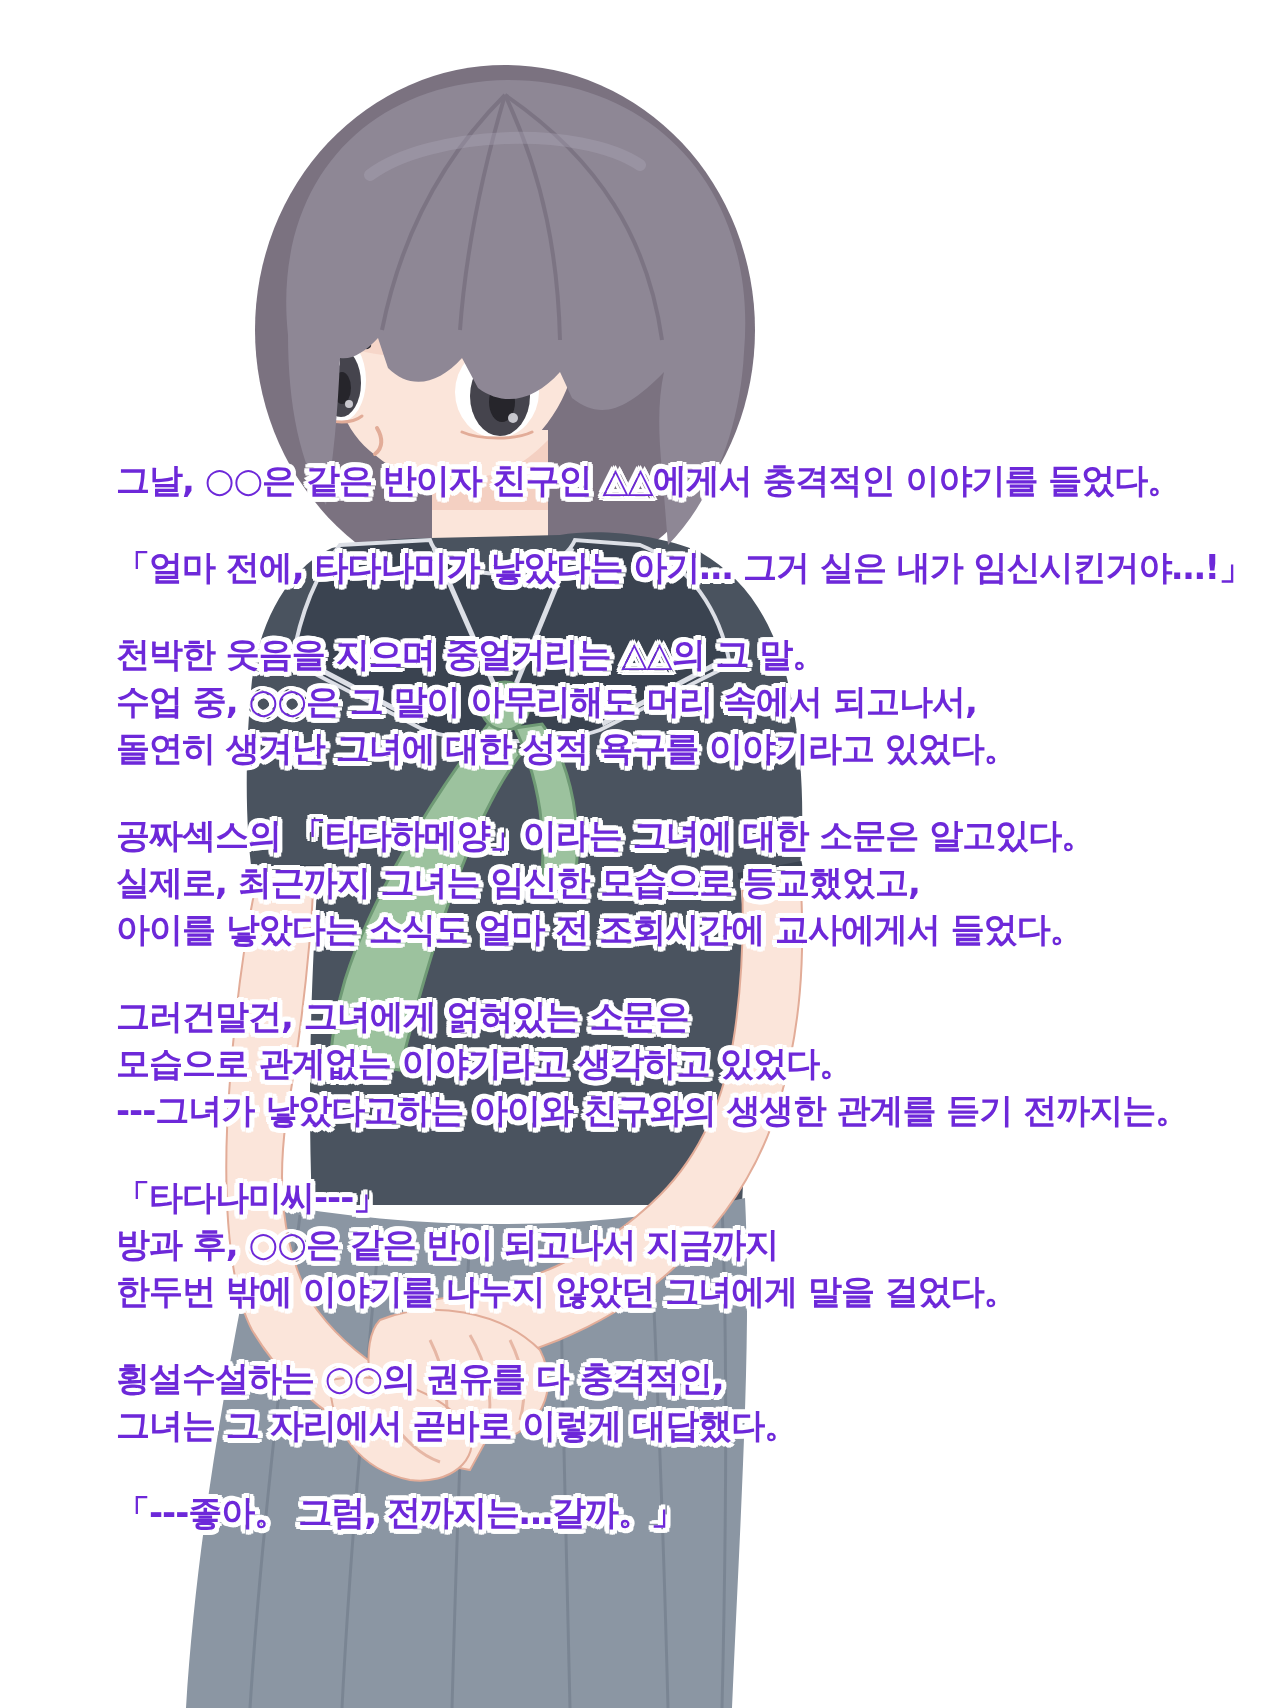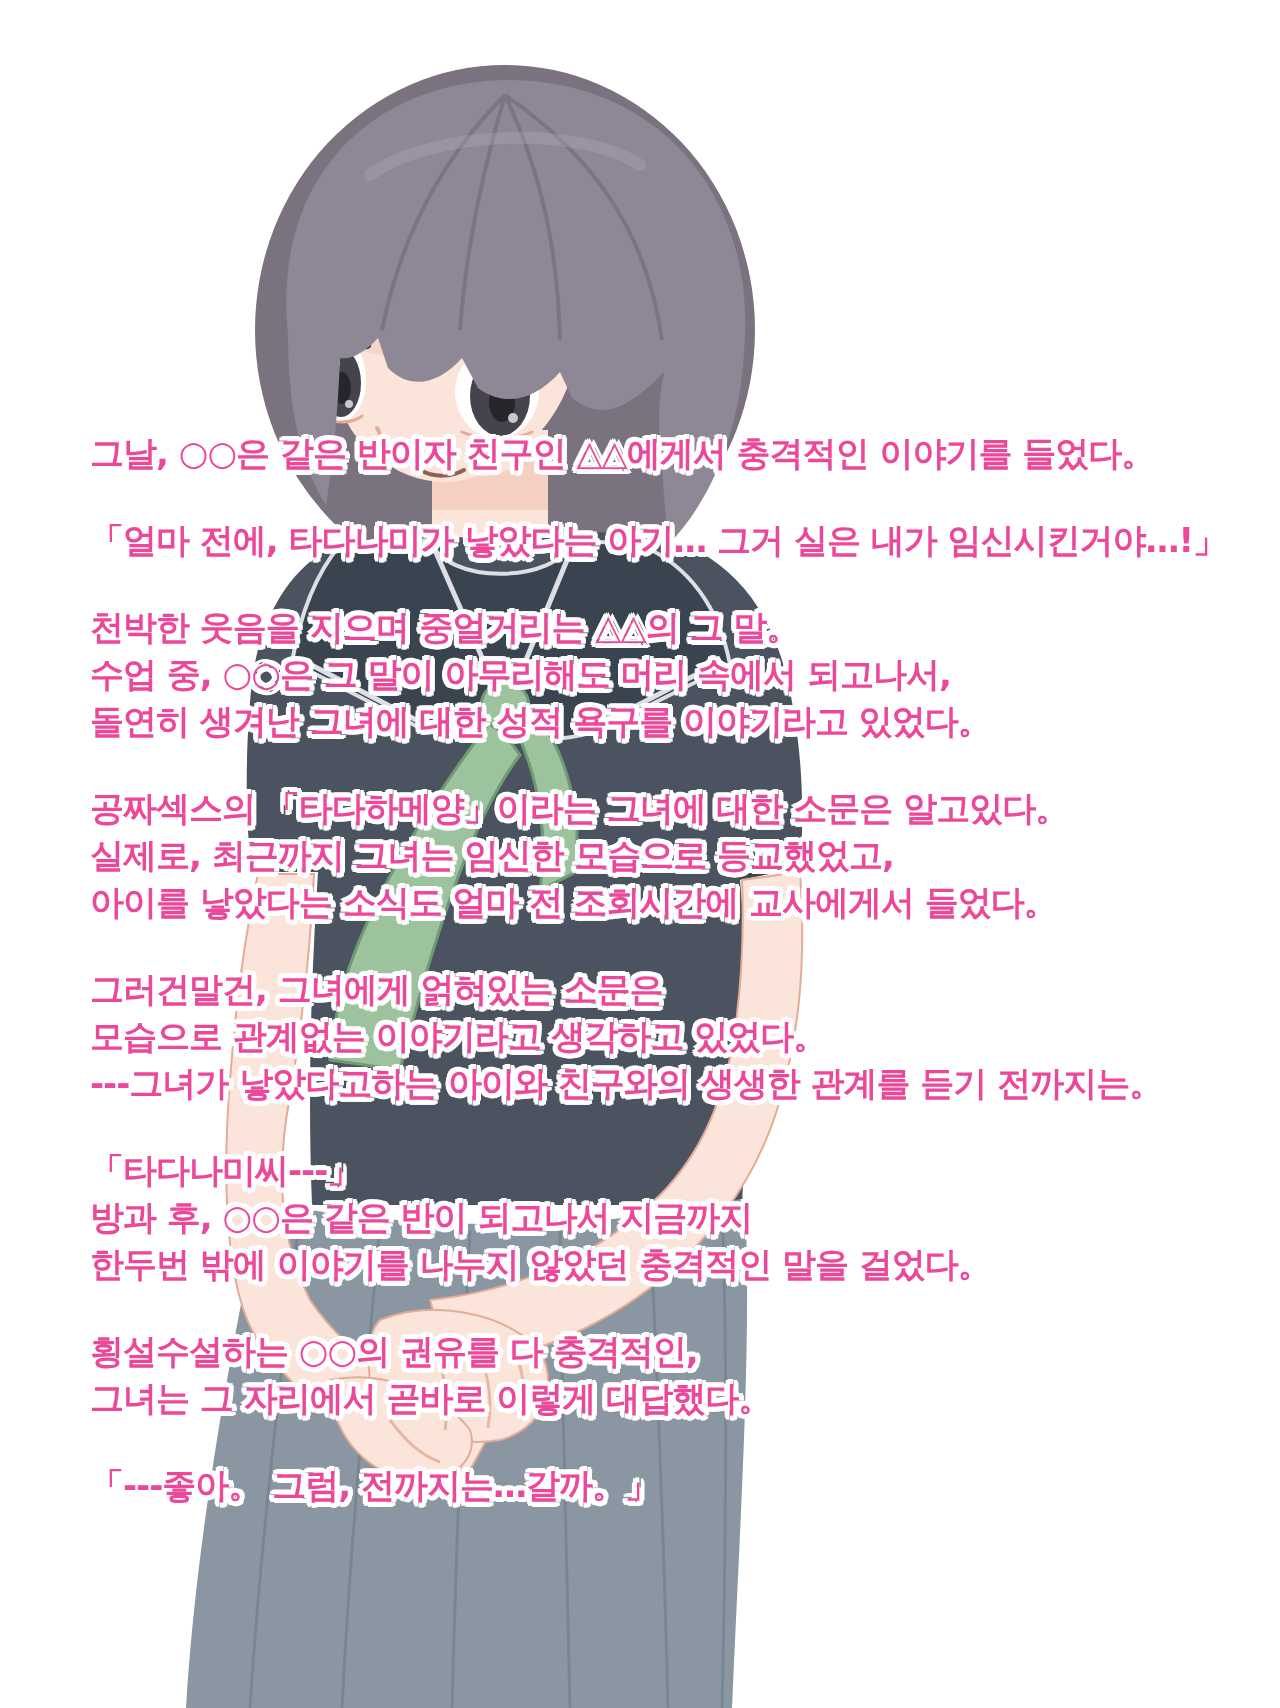--- a/index.html
+++ b/index.html
@@ -6,31 +6,32 @@
   .page{
     position:relative;
     width:1280px;height:1708px;
     background:#ffffff;
     overflow:hidden;
     font-family:"DejaVu Sans","Liberation Sans",sans-serif;
   }
   .figure-svg{position:absolute;left:0;top:0;}
   .story-line{
     position:absolute;
-    left:90px;
+    left:116px;
     font-size:34px;
     font-weight:bold;
     line-height:1.18;
     letter-spacing:-1px;
-    color:#ec4899;
+    color:#6d28d9;
     white-space:nowrap;
     text-shadow:
       -5px 0 0 #fff, 5px 0 0 #fff, 0 -5px 0 #fff, 0 5px 0 #fff,
       -4px -4px 0 #fff, 4px -4px 0 #fff, -4px 4px 0 #fff, 4px 4px 0 #fff,
       -2px -5px 0 #fff, 2px 5px 0 #fff, -5px 2px 0 #fff, 5px -2px 0 #fff;
+    margin-top: 27px;
   }
 </style>
 </head>
 <body>
 
 <div class="page">
 
   <svg class="figure-svg" width="1280" height="1708" viewBox="0 0 1280 1708">
 
     <ellipse cx="505" cy="330" rx="250" ry="265" style="fill:var(--hairDark)"></ellipse>
@@ -190,19 +191,19 @@
       <div class="story-line" style="top: 654px;">수업 중, ○○은 그 말이 아무리해도 머리 속에서 되고나서,</div>
       <div class="story-line" style="top: 701px;">돌연히 생겨난 그녀에 대한 성적 욕구를 이야기라고 있었다。</div>
       <div class="story-line" style="top: 788px;">공짜섹스의 「타다하메양」이라는 그녀에 대한 소문은 알고있다。</div>
       <div class="story-line" style="top: 835px;">실제로, 최근까지 그녀는 임신한 모습으로 등교했었고,</div>
       <div class="story-line" style="top: 882px;">아이를 낳았다는 소식도 얼마 전 조회시간에 교사에게서 들었다。</div>
       <div class="story-line" style="top: 969px;">그러건말건, 그녀에게 얽혀있는 소문은</div>
       <div class="story-line" style="top: 1016px;">모습으로 관계없는 이야기라고 생각하고 있었다。</div>
       <div class="story-line" style="top: 1063px;">---그녀가 낳았다고하는 아이와 친구와의 생생한 관계를 듣기 전까지는。</div>
       <div class="story-line" style="top: 1150px;">「타다나미씨---」</div>
       <div class="story-line" style="top: 1197px;">방과 후, ○○은 같은 반이 되고나서 지금까지</div>
-      <div class="story-line" style="top: 1244px;">한두번 밖에 이야기를 나누지 않았던 충격적인 말을 걸었다。</div>
+      <div class="story-line" style="top: 1244px;">한두번 밖에 이야기를 나누지 않았던 그녀에게 말을 걸었다。</div>
       <div class="story-line" style="top: 1331px;">횡설수설하는 ○○의 권유를 다 충격적인,</div>
       <div class="story-line" style="top: 1378px;">그녀는 그 자리에서 곧바로 이렇게 대답했다。</div>
       <div class="story-line" style="top: 1465px;">「---좋아。 그럼, 전까지는…갈까。」</div>
     </div>
 
 </div>
 
 </body></html>

